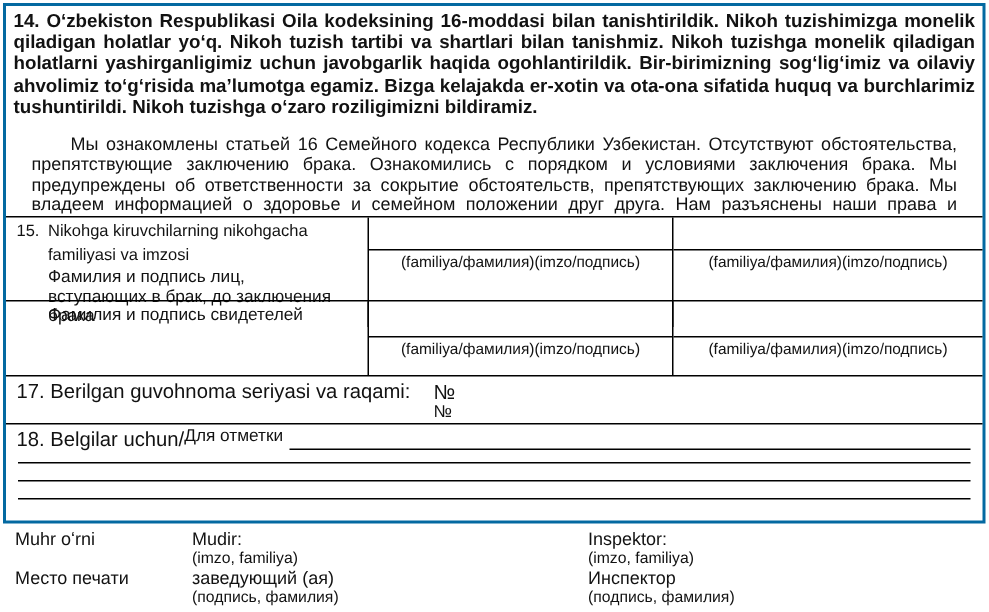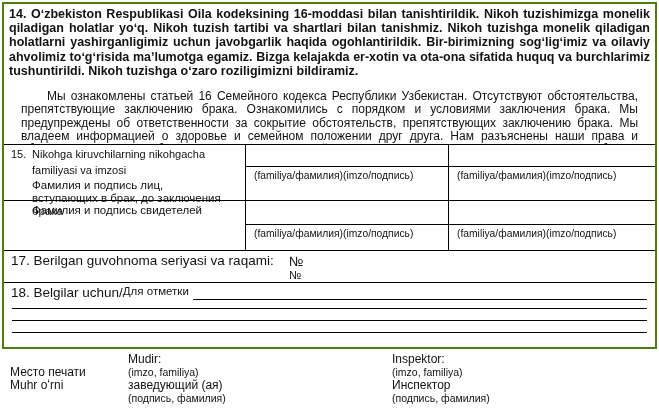--- a/index.html
+++ b/index.html
@@ -5,42 +5,42 @@
   html, body { margin:0; padding:0; }
   body {
     width:659px; height:408px; background:#ffffff; position:relative;
     font-family:"Liberation Sans","DejaVu Sans",sans-serif; color:#121212;
     overflow:hidden;
   }
   * { box-sizing:border-box; }
 
   .form-box {
     position:absolute; left:2px; top:2px; width:655px; height:347px;
-    border:2px solid #4d7c0f; display:flex; flex-direction:column; background:#fff;
+    border:2px solid #0369a1; display:flex; flex-direction:column; background:#fff;
   }
 
   
   .sec14 { height:140px; overflow:hidden; padding:3px 5px 0 5px; }
   .uz-par { margin:0; font-weight:bold; font-size:12.5px; line-height:14.2px; text-align:justify; }
   .ru-par { margin:12px; font-size:12px; line-height:13.3px; text-align:justify; text-indent:26px; }
 
   
   .sig-row { display:grid; grid-template-columns:241px 203px 1fr; border-top:1px solid #000; }
   .row15 { height:56px; }
   .row16 { height:50px; }
   .row-label { padding:2px 4px 0 7px; }
   .uz-label { font-size:11px; line-height:15.5px; padding-left:21px; position:relative; }
   .row16 .uz-label { font-size:13px; }
   .num { position:absolute; left:0; top:0; }
   .ru-label { font-size:11.5px; line-height:13px; padding-left:21px; width:212px; margin-top:1px; }
   .sig-cell { border-left:1px solid #000; display:flex; flex-direction:column; }
   .write-area { border-bottom:1px solid #000; }
   .row15 .write-area { height:22px; }
   .row16 .write-area { height:24px; }
-  .sig-labels { display:flex; justify-content:flex-start; padding:3px 8px 0 8px; font-size:10.3px; }
+  .sig-labels { display:flex; justify-content:center; padding:3px 8px 0 8px; font-size:10.3px; }
 
   
   .row17 { height:32px; border-top:1px solid #000; position:relative; }
   .r17-uz { font-size:13.5px; margin:2px 0 16px 7px; line-height:15px; }
   .r17-ru { font-size:11.5px; margin:0 0 0 28px; line-height:13px; }
   .no1 { position:absolute; left:285px; top:3px; font-size:13.5px; }
   .no2 { position:absolute; left:285px; top:18px; font-size:11.5px; }
 
   
   .row18 { flex:1; border-top:1px solid #000; padding-top:2px; }
@@ -128,22 +128,22 @@
     </div>
     <div class="blank-line first"></div>
     <div class="blank-line"></div>
     <div class="blank-line"></div>
   </div>
 
 </div>
 
 <div class="footer">
   <div>
+    <div class="f-title">Muhr oʻrni</div>
     <div class="f-title seal-ru">Место печати</div>
-    <div class="f-title">Muhr oʻrni</div>
   </div>
   <div>
     <div class="f-title">Mudir:</div>
     <div class="f-hint">(imzo, familiya)</div>
     <div class="f-title">заведующий (ая)</div>
     <div class="f-hint">(подпись, фамилия)</div>
   </div>
   <div>
     <div class="f-title">Inspektor:</div>
     <div class="f-hint">(imzo, familiya)</div>

